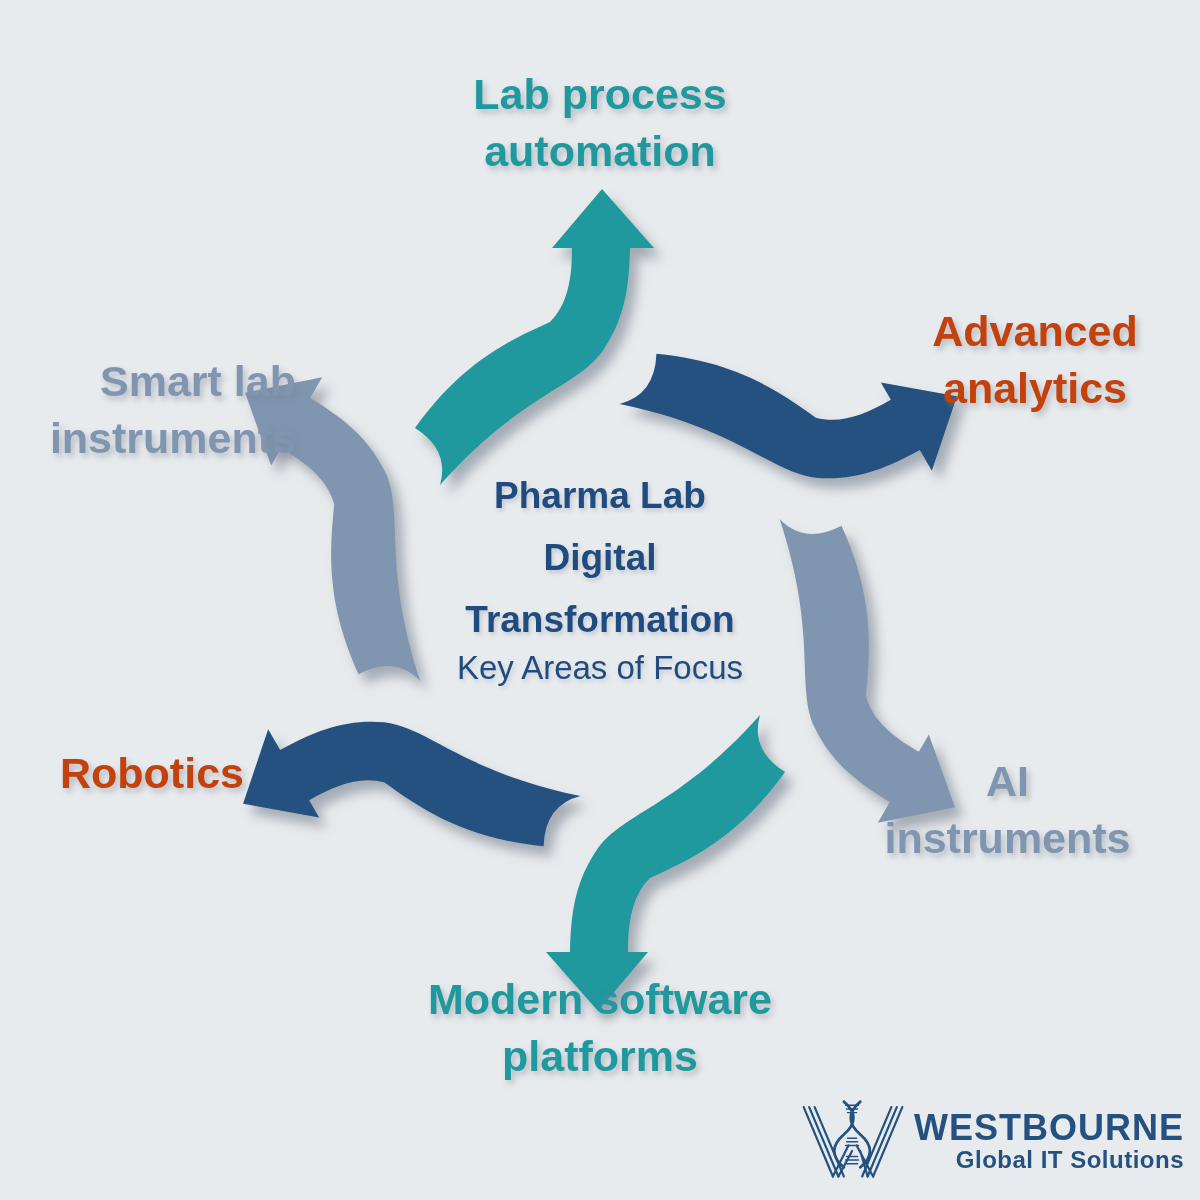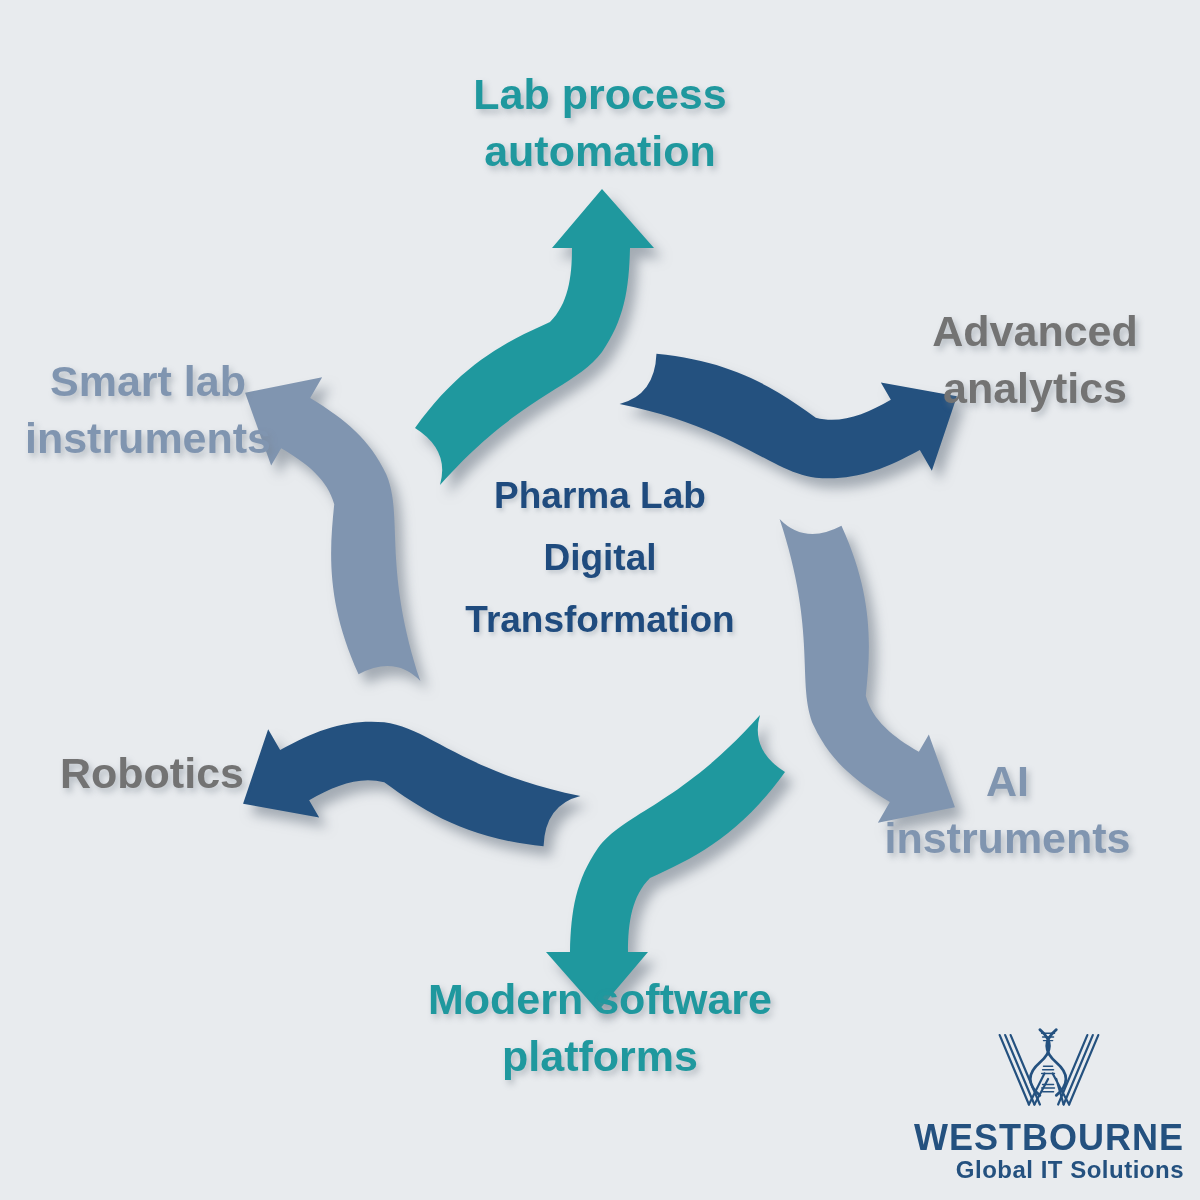--- a/index.html
+++ b/index.html
@@ -19,47 +19,47 @@
   .area-label{
     position:absolute;
     font-weight:700;
     font-size:43px;
     line-height:57px;
     text-align:center;
     white-space:pre-line;
     text-shadow:3px 4px 6px rgba(120,130,142,0.45);
   }
   .c-teal{color:#1F989E;}
-  .c-navy{color:#737373;}
+  .c-navy{color:#c2410c;}
   .c-slate{color:#8095B0;}
 
   .pos-top{left:300px;top:66px;width:600px;}
   .pos-topright{left:870px;top:303px;width:330px;}
   .pos-right{left:840px;top:753px;width:335px;}
   .pos-bottom{left:250px;top:971px;width:700px;}
   .pos-left{left:0px;top:745px;width:304px;}
-  .pos-topleft{left:0px;top:353px;width:296px;}
+  .pos-topleft{left:0px;top:353px;width:296px;text-align:right;}
 
   .center-block{
     position:absolute;left:300px;top:465px;width:600px;
     text-align:center;color:#1F4B7E;
   }
   .center-title{
     font-size:37px;font-weight:700;line-height:62px;
     white-space:pre-line;
     text-shadow:2px 3px 4px rgba(130,140,152,0.35);
   }
   .center-subtitle{
     font-size:33px;font-weight:400;line-height:42px;margin-top:-4px;
     text-shadow:2px 3px 4px rgba(130,140,152,0.3);
   }
 
   .logo{
     position:absolute;right:16px;bottom:18px;
-    display:flex;align-items:center;gap:8px;flex-direction:column;
+    display:flex;align-items:center;gap:8px;
   }
   .logo-text{display:flex;flex-direction:column;align-items:flex-end;}
   .logo-name{
     color:#24517F;font-weight:700;font-size:36px;line-height:40px;letter-spacing:1px;
   }
   .logo-tagline{
     color:#24517F;font-weight:700;font-size:24px;line-height:24px;letter-spacing:0.5px;
   }
 </style>
 </head>
@@ -119,20 +119,21 @@
   <div class="area-label pos-left c-navy">Robotics</div>
   <div class="area-label pos-bottom c-teal">Modern software
 platforms</div>
   <div class="area-label pos-topleft c-slate">Smart lab
 instruments</div>
 
   <div class="center-block">
     <div class="center-title">Pharma Lab
 Digital
 Transformation</div>
+    <div class="center-subtitle">Key Areas of Focus</div>
   </div>
 
   <div class="logo">
     <svg class="logo-mark" width="106" height="84" viewBox="0 0 116 92" fill="none" stroke="#24517F" stroke-width="2.4" stroke-linecap="round">
 
       <path d="M4,10 L36,86 M10,10 L42,86 M16,10 L48,86"></path>
 
       <path d="M36,86 L53,52 M42,86 L57,58"></path>
 
       <path d="M62,52 L80,86 M66,58 L74,86"></path>

